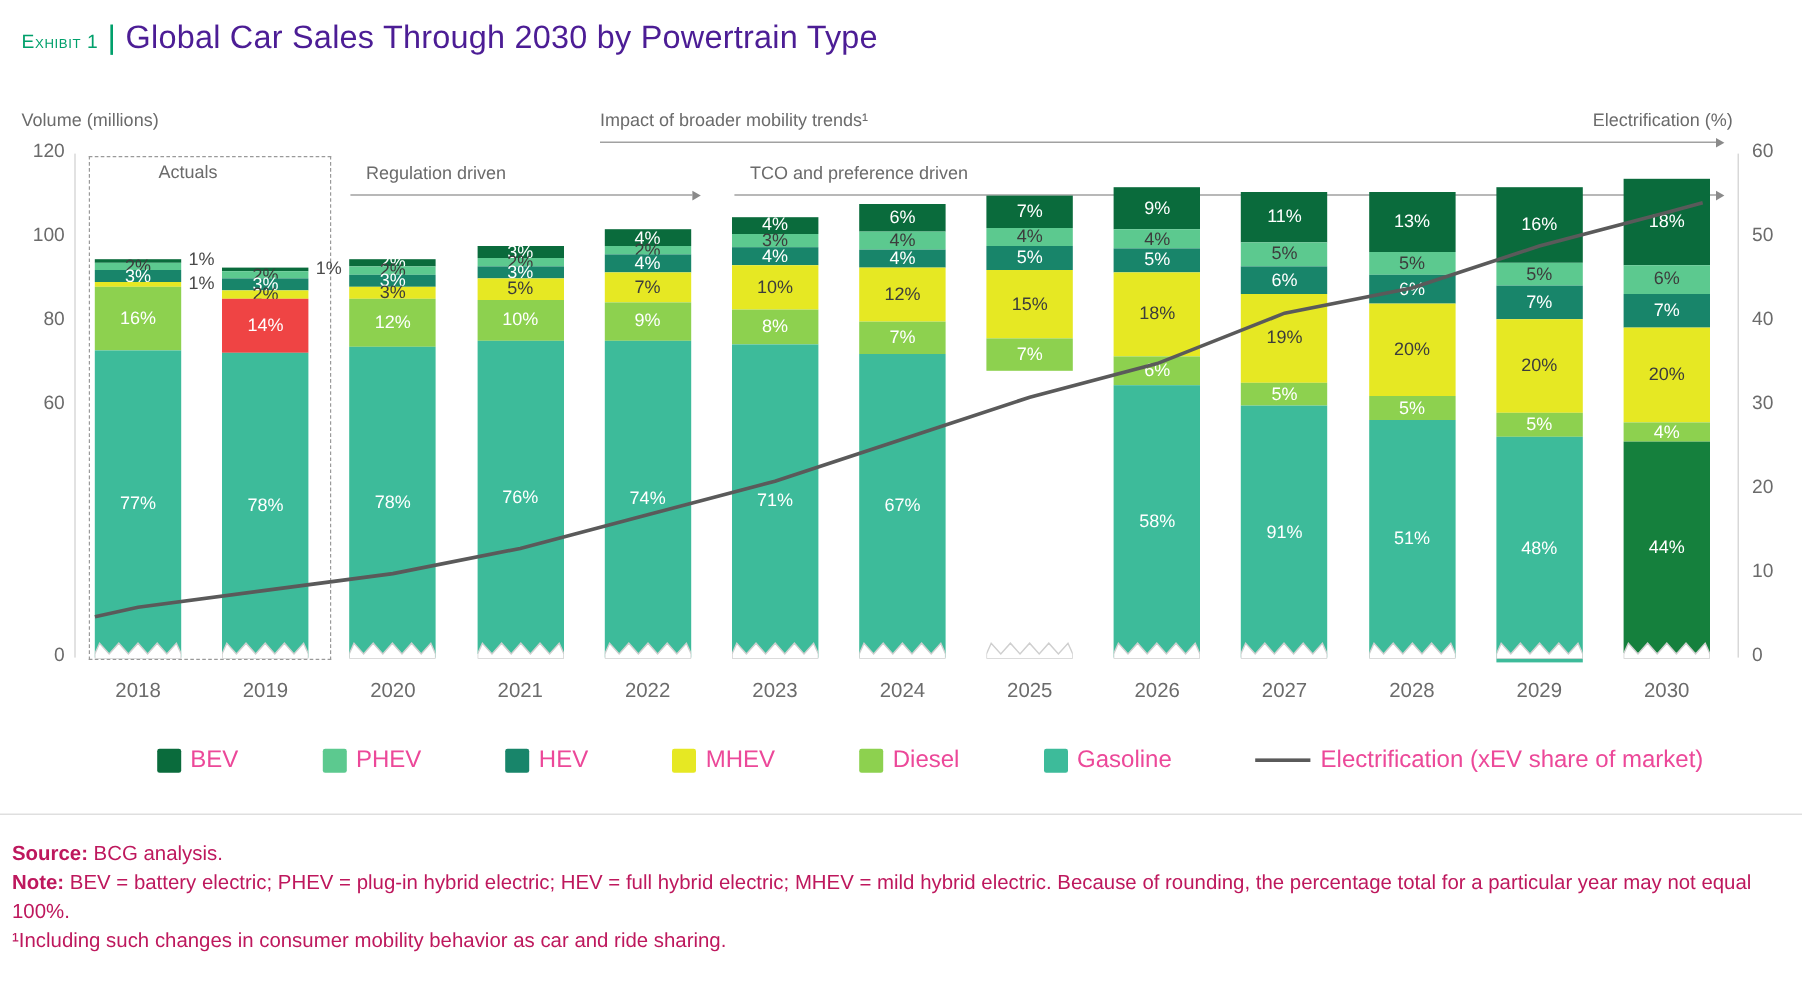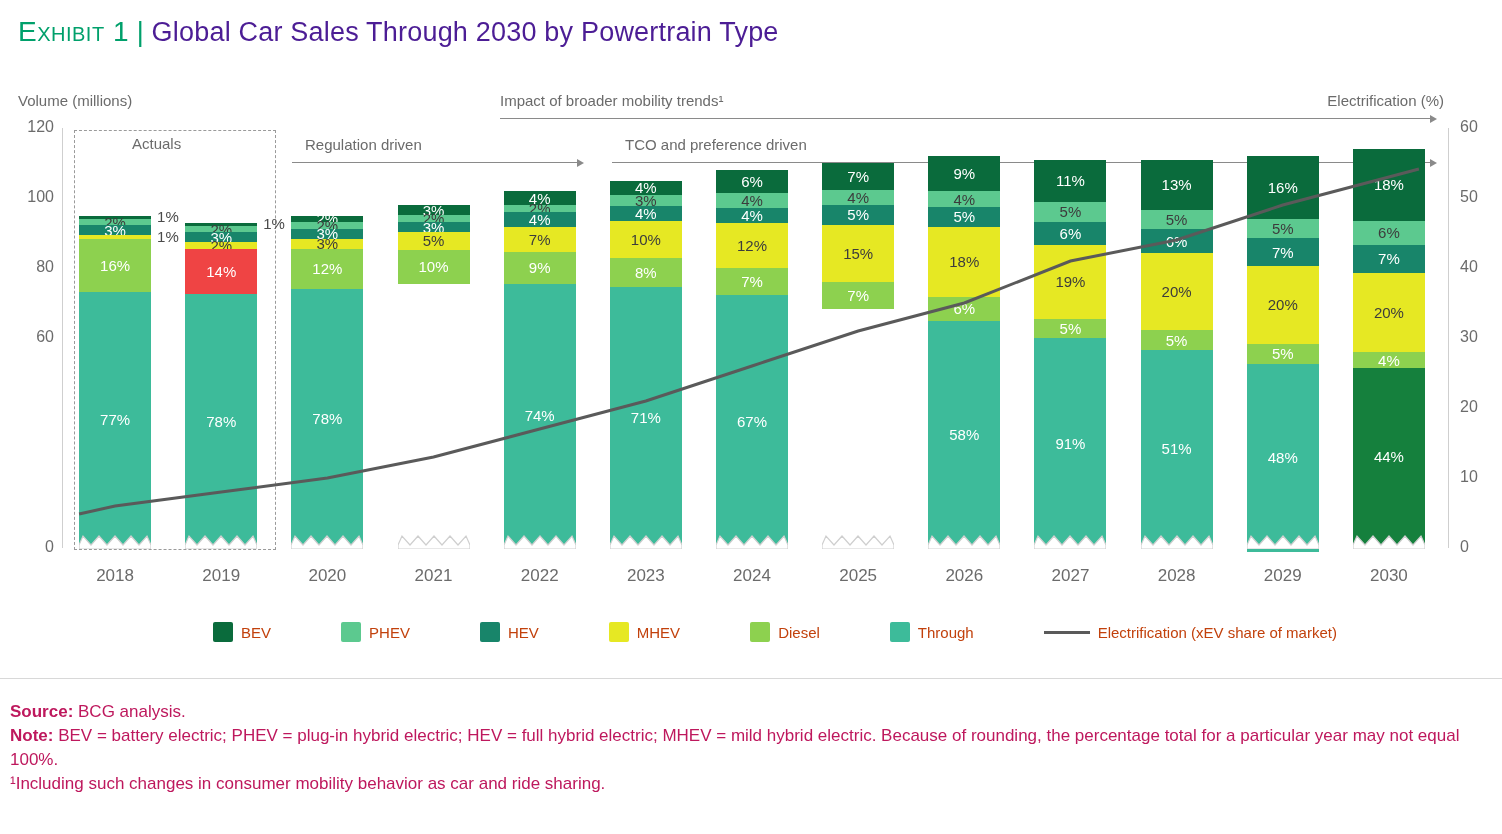--- a/index.html
+++ b/index.html
@@ -5,21 +5,21 @@
   html,body{margin:0;padding:0;}
   body{
     width:1502px;height:834px;background:#ffffff;
     font-family:"Liberation Sans", sans-serif;
     color:#333;overflow:hidden;position:relative;
   }
   .title{
     position:absolute;left:18px;top:16px;
     font-size:27px;color:#00a06b;font-weight:400;letter-spacing:.2px;
   }
-  .title .exh{font-variant:small-caps;font-size:28px;letter-spacing:.5px;}
+  .title .exh{font-variant:small-caps;font-size:16px;letter-spacing:.5px;}
   .title .sep{color:#00a06b;}
   .title .sub{color:#4c1d95;}
 
   .chart-area{position:absolute;left:0;top:80px;width:1502px;height:600px;}
 
   .axis-label{position:absolute;font-size:15px;color:#6b6b6b;}
   #vol-label{left:18px;top:12px;}
   #elec-label{right:58px;top:12px;}
   #trend-label{left:500px;top:12px;}
 
@@ -46,21 +46,21 @@
   .seg.dark span{color:#3c3c3c;}
   .outside-lbl{position:absolute;font-size:15px;color:#4a4a4a;white-space:nowrap;}
 
   .zig{position:absolute;bottom:-1px;left:0;width:100%;height:16px;}
 
   .xtick{position:absolute;font-size:17px;color:#6b6b6b;text-align:center;width:110px;}
 
   .trendpath{position:absolute;left:62px;top:48px;width:1380px;height:420px;pointer-events:none;}
 
   .legend{position:absolute;left:0;top:622px;width:1502px;display:flex;align-items:center;justify-content:center;gap:22px;}
-  .legend-item{display:flex;align-items:center;gap:8px;font-size:15px;color:#c2410c;margin-left:48px;}
+  .legend-item{display:flex;align-items:center;gap:8px;font-size:20px;color:#ec4899;margin-left:48px;}
   .swatch{width:20px;height:20px;border-radius:2px;display:inline-block;}
   .legend-line{width:46px;height:3px;background:#5a5a5a;display:inline-block;}
 
   .divider{position:absolute;left:0;top:678px;width:1502px;height:1px;background:#d8d8d8;}
 
   .notes{position:absolute;left:10px;top:700px;width:1480px;font-size:17px;color:#be185d;line-height:1.42;}
   .notes b{font-weight:bold;}
   .notes .line{margin:0 0 0 0;}
 </style>
 </head>
@@ -170,20 +170,23 @@
           <span>2%</span>
         </div>
         <div class="seg white" style="height: 10.29px; background: rgb(24, 133, 106);">
           <span>3%</span>
         </div>
         <div class="seg dark" style="height: 17.15px; background: rgb(230, 232, 35);">
           <span>5%</span>
         </div>
         <div class="seg white" style="height: 34.3px; background: rgb(141, 209, 79);">
           <span>10%</span>
+        </div>
+        <div class="seg white" style="height: 260.68px; background: rgb(61, 187, 154);">
+          <span>76%</span>
         </div>
         <svg class="zig" viewBox="0 0 72 16" preserveAspectRatio="none">
           <path d="M0,12 L4,3 L12,12 L20,3 L28,12 L36,3 L44,12 L52,3 L60,12 L68,3 L72,12 L72,16 L0,16 Z" fill="#ffffff" stroke="#cfcfcf" stroke-width="1.2"></path>
         </svg>
       </div>
       <div class="bar-col" style="left: 441.692px; height: 357px;">
         <div class="seg white" style="height: 14.28px; background: rgb(10, 107, 60);">
           <span>4%</span>
         </div>
         <div class="seg dark" style="height: 7.14px; background: rgb(92, 201, 143);">
@@ -440,21 +443,21 @@
     <div class="legend-item">
       <span class="swatch" style="background: rgb(230, 232, 35);"></span>
       <span>MHEV</span>
     </div>
     <div class="legend-item">
       <span class="swatch" style="background: rgb(141, 209, 79);"></span>
       <span>Diesel</span>
     </div>
     <div class="legend-item">
       <span class="swatch" style="background: rgb(61, 187, 154);"></span>
-      <span>Through</span>
+      <span>Gasoline</span>
     </div>
     <div class="legend-item">
       <span class="legend-line"></span>
       <span>Electrification (xEV share of market)</span>
     </div>
   </div>
 
 <div class="divider"></div>
 
 <div class="notes">

